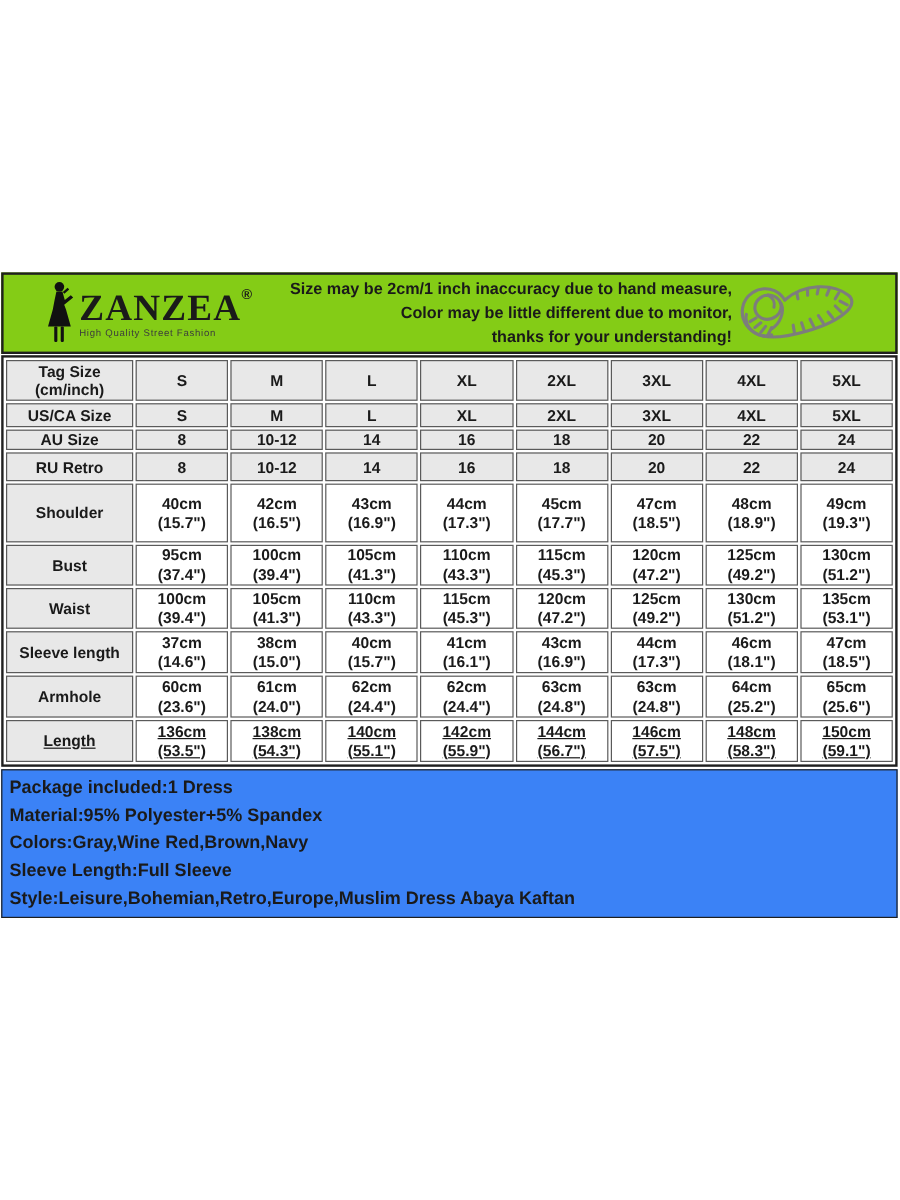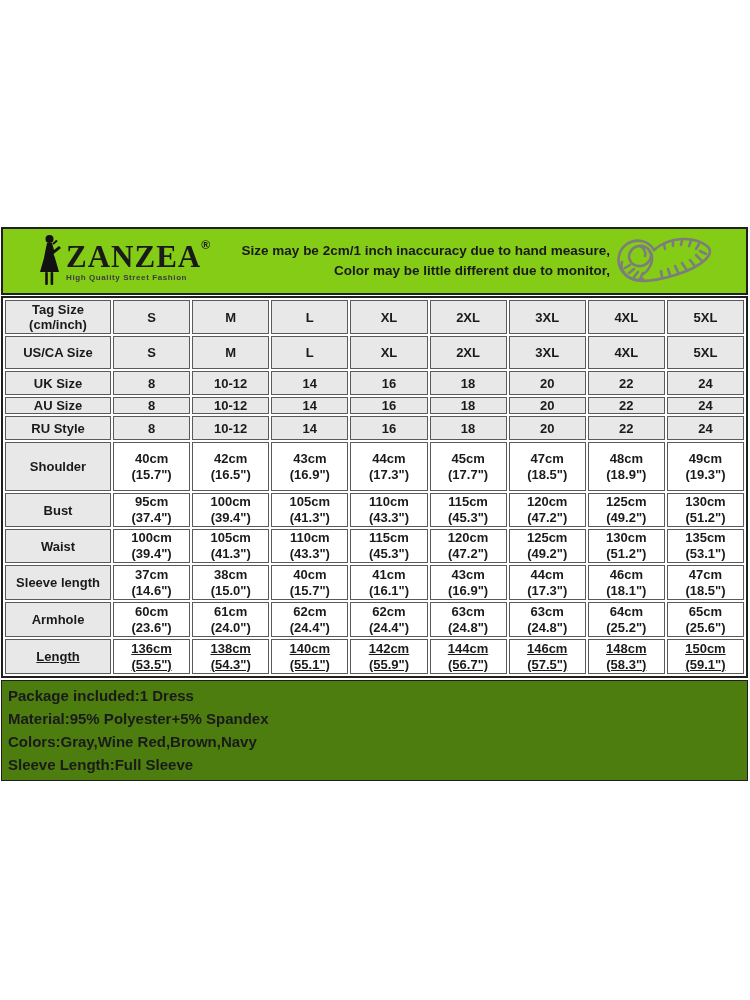--- a/index.html
+++ b/index.html
@@ -12,21 +12,21 @@
   
   .header{
     box-sizing:border-box;border:2px solid #1f1f1f;height:68px;
     display:flex;align-items:center;background:#84cc16;
   }
   .logo{display:flex;align-items:center;margin-left:34px;width:158px;flex:0 0 auto;}
   .logo svg{flex:0 0 auto;}
   .logo-text{margin-left:3px;line-height:1;}
   .brand{font-family:"Liberation Serif", serif;font-weight:bold;font-size:31px;letter-spacing:1px;white-space:nowrap;}
   .reg{font-size:12px;vertical-align:top;position:relative;top:-2px;font-family:"Liberation Sans",sans-serif;font-weight:bold;}
-  .tagline{font-size:8px;color:#3c3c3c;letter-spacing:.6px;margin-top:2px;white-space:nowrap;font-weight:bold;}
+  .tagline{font-size:8px;color:#3c3c3c;letter-spacing:.6px;margin-top:2px;white-space:nowrap;}
   .disclaimer{
     flex:1 1 auto;text-align:right;font-weight:bold;font-size:13.5px;line-height:20px;
   }
   .tape{flex:0 0 auto;margin-right:32px;}
 
   
   table.size{
     border-collapse:separate;border-spacing:2px;background:#fff;
     border:2px solid #1f1f1f;width:747px;box-sizing:border-box;
     table-layout:fixed;margin-top:1px;
@@ -36,21 +36,21 @@
     font-weight:bold;font-size:13px;padding:0;overflow:hidden;
   }
   table.size th{background:#e8e8e8;white-space:pre-line;line-height:15px;}
   table.size td{background:#fff;line-height:15px;}
   table.size tr.shaded td{background:#e8e8e8;}
   table.size td div{line-height:16px;}
 
   
   .info{
     box-sizing:border-box;border:1px solid #1f1f1f;margin-top:2px;
-    padding:3px 6px 4px 6px;background:#4d7c0f;
+    padding:3px 6px 4px 6px;background:#3b82f6;
   }
   .info div{font-size:15px;font-weight:600;line-height:23px;white-space:nowrap;}
 </style>
 </head>
 <body>
 
 <div class="sheet">
 
   <div class="header">
     <div class="logo">
@@ -64,20 +64,21 @@
         <path d="M16 10 L20 6.5" stroke="#111" stroke-width="2" fill="none"></path>
       </svg>
       <div class="logo-text">
         <div class="brand"><span>ZANZEA</span><span class="reg">®</span></div>
         <div class="tagline">High Quality Street Fashion</div>
       </div>
     </div>
     <div class="disclaimer">
       <div>Size may be 2cm/1 inch inaccuracy due to hand measure,</div>
       <div>Color may be little different due to monitor,</div>
+      <div>thanks for your understanding!</div>
     </div>
     <svg class="tape" width="104" height="58" viewBox="0 0 104 58">
       <g fill="none" stroke="#7d7d7d" stroke-width="2.6" stroke-linecap="round" stroke-linejoin="round">
         <path d="M44 18 C60 4 84 4 97 14 C101 17 101 22 96 27 C88 35 76 40 62 44 C48 48 34 50 26 48"></path>
         <path d="M44 18 C38 8 26 6 17 12 C8 18 6 30 12 39 C17 46 26 50 33 47"></path>
         <path d="M26 48 C16 46 10 38 12 30"></path>
         <ellipse cx="30" cy="24" rx="11" ry="10" transform="rotate(-15 30 24)"></ellipse>
         <path d="M41 21 C44 28 40 38 33 42"></path>
         <path d="M30 14 C34 16 36 20 35 24"></path>
         <path d="M15 36 l5 -3 M19 41 l5 -4 M24 45 l4 -5 M30 47 l3 -6"></path>
@@ -105,55 +106,44 @@
 (cm/inch)</th>
           <td>S</td>
           <td>M</td>
           <td>L</td>
           <td>XL</td>
           <td>2XL</td>
           <td>3XL</td>
           <td>4XL</td>
           <td>5XL</td>
         </tr>
-        <tr class="shaded" style="height: 33px;">
+        <tr class="shaded" style="height: 20px;">
           <th>US/CA Size</th>
           <td>S</td>
           <td>M</td>
           <td>L</td>
           <td>XL</td>
           <td>2XL</td>
           <td>3XL</td>
           <td>4XL</td>
           <td>5XL</td>
-        </tr>
-        <tr class="shaded" style="height: 24px;">
-          <th>UK Size</th>
-          <td>8</td>
-          <td>10-12</td>
-          <td>14</td>
-          <td>16</td>
-          <td>18</td>
-          <td>20</td>
-          <td>22</td>
-          <td>24</td>
         </tr>
         <tr class="shaded" style="height: 16px;">
           <th>AU Size</th>
           <td>8</td>
           <td>10-12</td>
           <td>14</td>
           <td>16</td>
           <td>18</td>
           <td>20</td>
           <td>22</td>
           <td>24</td>
         </tr>
         <tr class="shaded" style="height: 24px;">
-          <th>RU Style</th>
+          <th>RU Retro</th>
           <td>8</td>
           <td>10-12</td>
           <td>14</td>
           <td>16</td>
           <td>18</td>
           <td>20</td>
           <td>22</td>
           <td>24</td>
         </tr>
         <tr style="height: 49px;">
@@ -367,15 +357,16 @@
           </td>
         </tr>
       </tbody>
   </table>
 
   <div class="info">
     <div>Package included:1 Dress</div>
     <div>Material:95% Polyester+5% Spandex</div>
     <div>Colors:Gray,Wine Red,Brown,Navy</div>
     <div>Sleeve Length:Full Sleeve</div>
+    <div>Style:Leisure,Bohemian,Retro,Europe,Muslim Dress Abaya Kaftan</div>
   </div>
 
 </div>
 
 </body></html>

